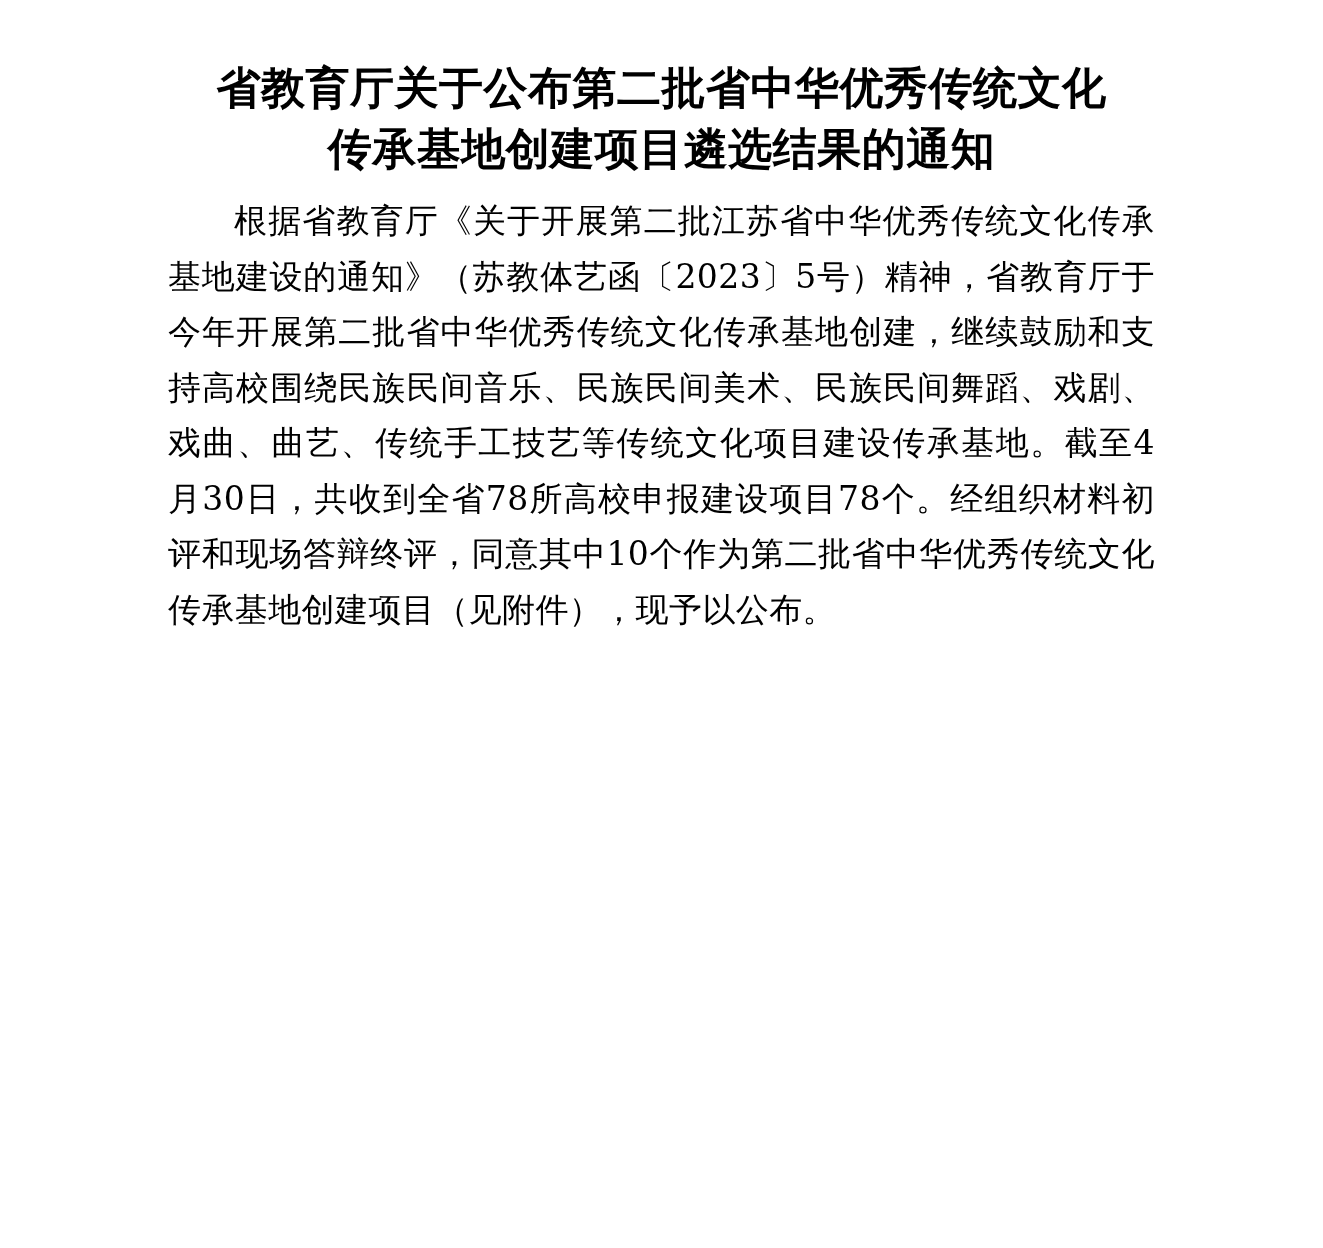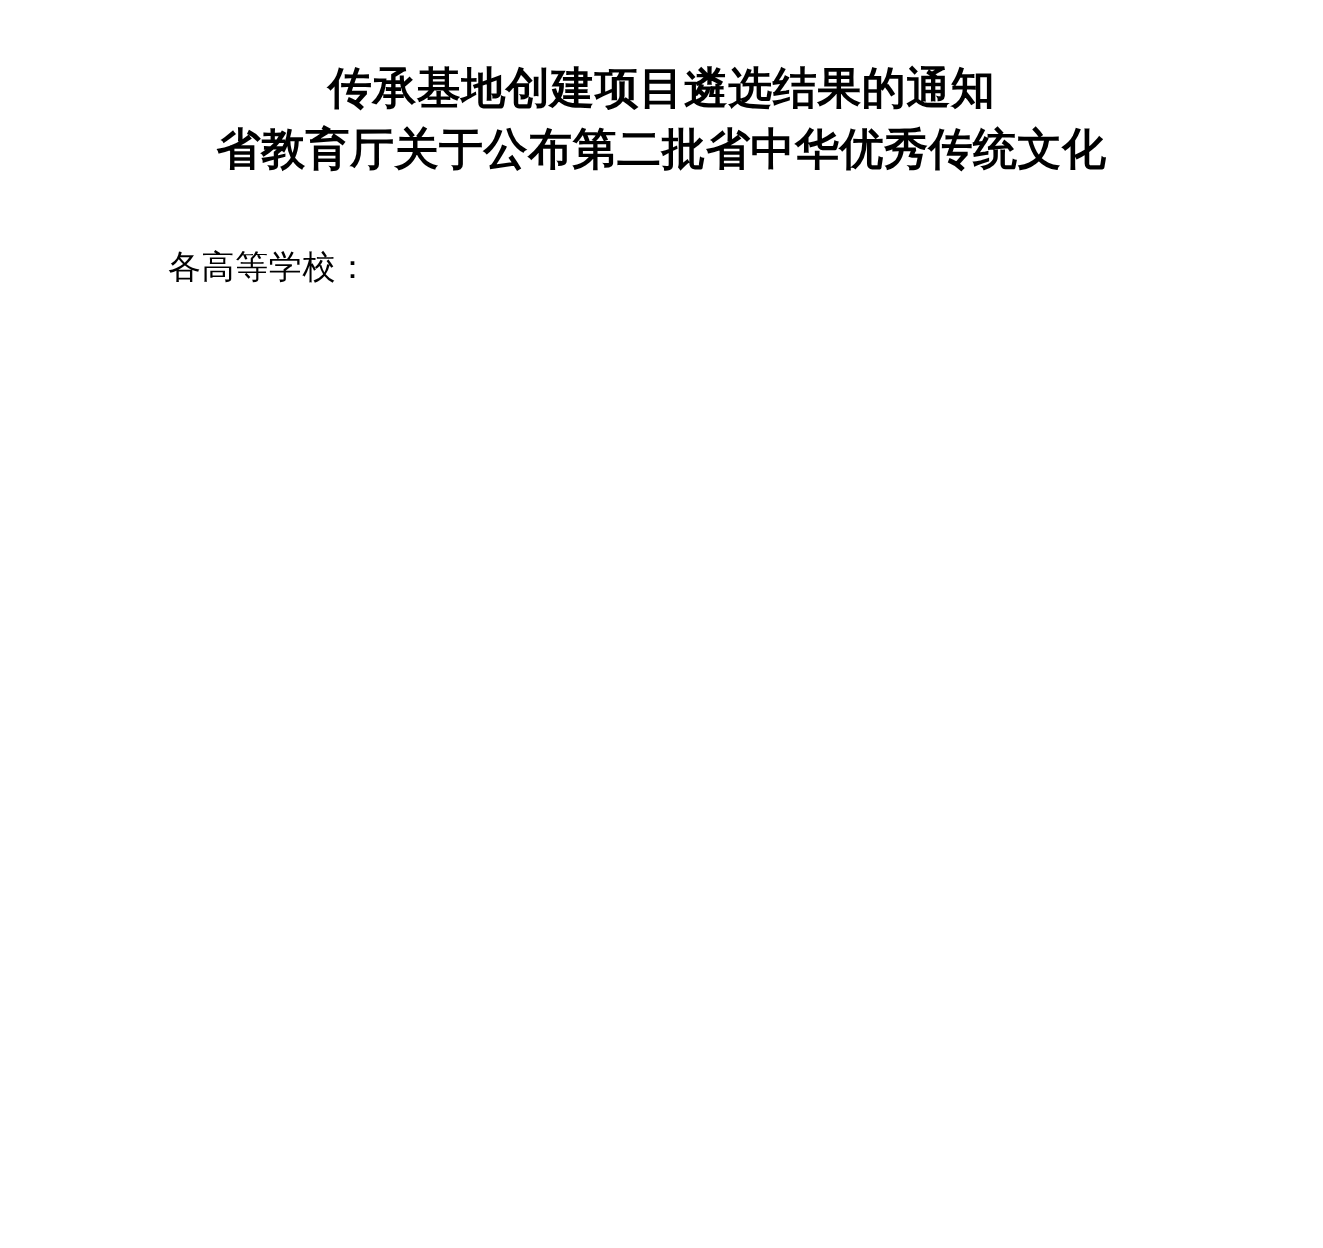--- a/index.html
+++ b/index.html
@@ -52,21 +52,21 @@
   .body-para.first {
     margin-top: 14px;
   }
 </style>
 </head>
 <body>
 
 <div class="page">
 
   <h1 class="doc-title">
+    <span class="title-line">省教育厅关于公布第二批省中华优秀传统文化</span>
     <span class="title-line">传承基地创建项目遴选结果的通知</span>
-    <span class="title-line">省教育厅关于公布第二批省中华优秀传统文化</span>
   </h1>
 
-  <p class="salutation">各高等学校：</p>
 
+  <p class="body-para first">根据省教育厅《关于开展第二批江苏省中华优秀传统文化传承基地建设的通知》（苏教体艺函〔2023〕5号）精神，省教育厅于今年开展第二批省中华优秀传统文化传承基地创建，继续鼓励和支持高校围绕民族民间音乐、民族民间美术、民族民间舞蹈、戏剧、戏曲、曲艺、传统手工技艺等传统文化项目建设传承基地。截至4月30日，共收到全省78所高校申报建设项目78个。经组织材料初评和现场答辩终评，同意其中10个作为第二批省中华优秀传统文化传承基地创建项目（见附件），现予以公布。</p>
 
 
 </div>
 
 </body></html>

